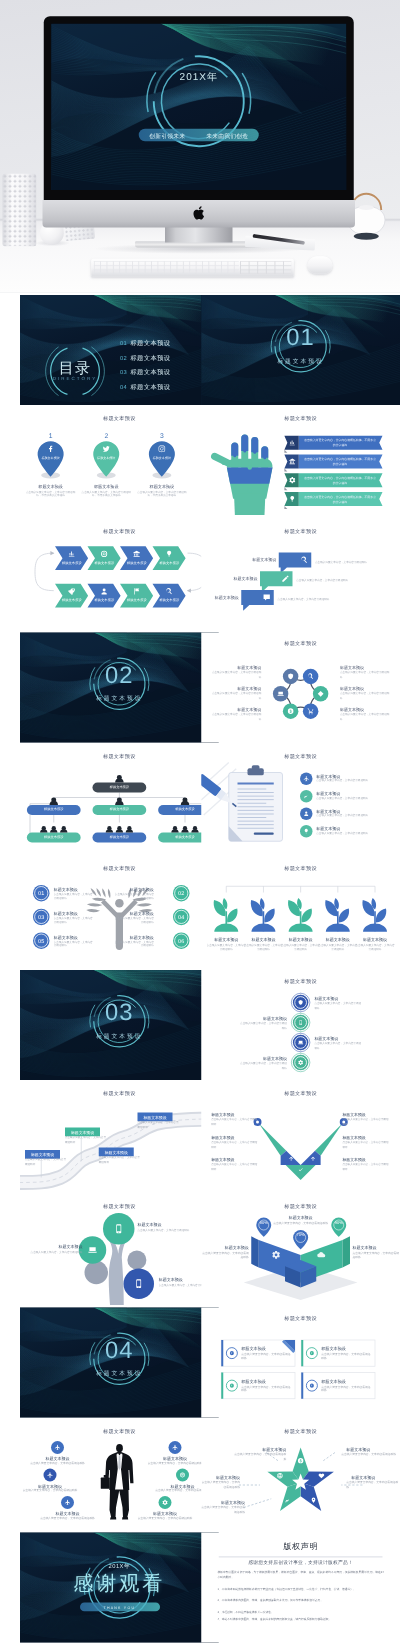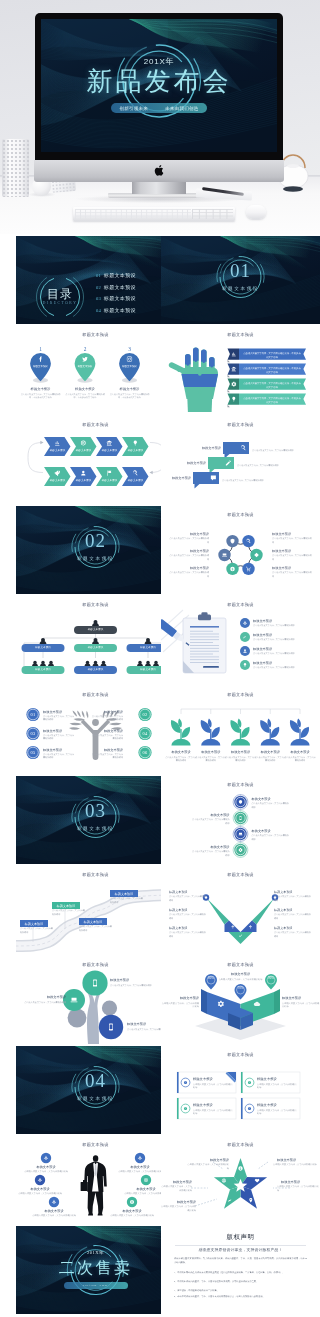--- a/index.html
+++ b/index.html
@@ -75,21 +75,21 @@
       text-shadow:0 0 6px rgba(120,220,235,.35);}
 .cov-tag{position:absolute;left:50%;top:84px;transform:translateX(-50%);
       width:96px;height:10px;border-radius:5px;
       background:linear-gradient(90deg,rgba(44,110,160,.85),rgba(78,190,196,.75));
       display:flex;align-items:center;justify-content:space-around;}
 .cov-tag span{color:#dff3f7;font-size:4.6px;letter-spacing:.2px;}
 
 
 .grid{position:absolute;left:0;top:236px;width:320px;}
 .row{position:relative;height:90px;}
-.slide{position:absolute;top:0;width:159px;height:88px;overflow:hidden;background:#fff;font-family:Liberation Serif, serif;}
+.slide{position:absolute;top:0;width:159px;height:88px;overflow:hidden;background:#fff;}
 .slide.l{left:16px;}
 .slide.r{left:161px;}
 .slide.dark{background:#0a1c32;}
 .dkbg{position:absolute;left:0;top:0;width:100%;height:100%;}
 .sv{position:absolute;left:0;top:0;width:159px;height:88px;overflow:visible;}
 
 
 .sl-title{position:absolute;left:0;right:0;top:6px;text-align:center;color:#49536b;
       font-size:4.1px;letter-spacing:.3px;}
 
@@ -472,21 +472,20 @@
               <use href="#dkb"></use>
             </svg>
             <svg class="sv" style="width:236px;height:133px" viewBox="0 0 236 133">
               <path d="M114.86,26.14A36,36 0 1 1 82.00,62.00" fill="none" stroke="#5fc8dd" stroke-width="1.5" opacity="0.92" stroke-linecap="butt"></path>
               <path d="M82.55,55.75A36,36 0 0 1 105.69,28.17" fill="none" stroke="#5fc8dd" stroke-width="1.5" opacity="0.45" stroke-linecap="butt"></path>
               <path d="M142.48,79.14A29.88,29.88 0 1 1 140.89,42.79" fill="none" stroke="#5fc8dd" stroke-width="1.2" opacity="0.85" stroke-linecap="butt"></path>
               <path d="M77.50,70.61A41.4,41.4 0 0 1 83.68,38.85" fill="none" stroke="#5fc8dd" stroke-width="1.2" opacity="0.8" stroke-linecap="butt"></path>
               <path d="M152.72,39.45A41.4,41.4 0 0 1 158.17,72.02" fill="none" stroke="#5fc8dd" stroke-width="1.2" opacity="0.8" stroke-linecap="butt"></path>
             </svg>
             <div class="cov-year">201X年</div>
-            <div class="cov-title">新品发布会</div>
             <div class="cov-tag">
               <span>创新引领未来</span>
               <span>未来由我们创造</span>
             </div>
           </div>
         </div>
       </div>
       <div class="imac-chin"></div>
       <svg class="imac-logo" viewBox="0 0 24 28">
         <path d="M17.3 14.7c0-3 2.4-4.4 2.5-4.5-1.4-2-3.5-2.3-4.2-2.3-1.8-.2-3.5 1-4.4 1-.9 0-2.3-1-3.8-1-2 0-3.8 1.1-4.8 2.9-2 3.5-.5 8.7 1.5 11.5 1 1.4 2.1 3 3.6 2.9 1.4-.1 2-.9 3.7-.9s2.2.9 3.8.9 2.5-1.4 3.5-2.8c1.1-1.6 1.5-3.1 1.6-3.2-.1 0-3-1.2-3-4.5zM14.6 5.7c.8-1 1.3-2.3 1.2-3.7-1.2.1-2.6.8-3.4 1.8-.7.9-1.4 2.3-1.2 3.6 1.3.1 2.6-.7 3.4-1.7z" fill="#0b0b0d"></path>
@@ -1376,21 +1375,21 @@
             <use href="#dkb"></use>
           </svg>
           <svg class="sv" viewBox="0 0 159 88">
             <path d="M77.36,19.59A24.5,24.5 0 1 1 55.00,44.00" fill="none" stroke="#5fc8dd" stroke-width="1.08" opacity="0.92" stroke-linecap="butt"></path>
             <path d="M55.37,39.75A24.5,24.5 0 0 1 71.12,20.98" fill="none" stroke="#5fc8dd" stroke-width="1.08" opacity="0.45" stroke-linecap="butt"></path>
             <path d="M96.16,55.66A20.334999999999997,20.334999999999997 0 1 1 95.08,30.93" fill="none" stroke="#5fc8dd" stroke-width="0.864" opacity="0.85" stroke-linecap="butt"></path>
             <path d="M51.94,49.86A28.174999999999997,28.174999999999997 0 0 1 56.14,28.24" fill="none" stroke="#5fc8dd" stroke-width="0.864" opacity="0.8" stroke-linecap="butt"></path>
             <path d="M103.13,28.65A28.174999999999997,28.174999999999997 0 0 1 106.84,50.82" fill="none" stroke="#5fc8dd" stroke-width="0.864" opacity="0.8" stroke-linecap="butt"></path>
           </svg>
           <div class="tk-year">201X年</div>
-          <div class="tk-title">二次售卖</div>
+          <div class="tk-title">感谢观看</div>
           <div class="tk-tag">
             <span>THANK YOU</span>
           </div>
         </div>
         <div class="slide r">
           <div class="cp-title">版权声明</div>
           <div class="cp-rule"></div>
           <div class="cp-lead">感谢您支持原创设计事业，支持设计版权产品！</div>
           <div class="cp-p" style="top:31px">模板中部分图片来源于网络，为了模板的展示效果，模板内含图片、字体、音频、视频素材均不可商用，仅供模板效果展示使用，请在24小时内删除。</div>
           <div class="cp-p" style="top:45px">1、不得将本网站的任何模板素材用于商业用途（包括但不限于直接销售、二次售卖、打包出售、分销、传播等）。</div>

